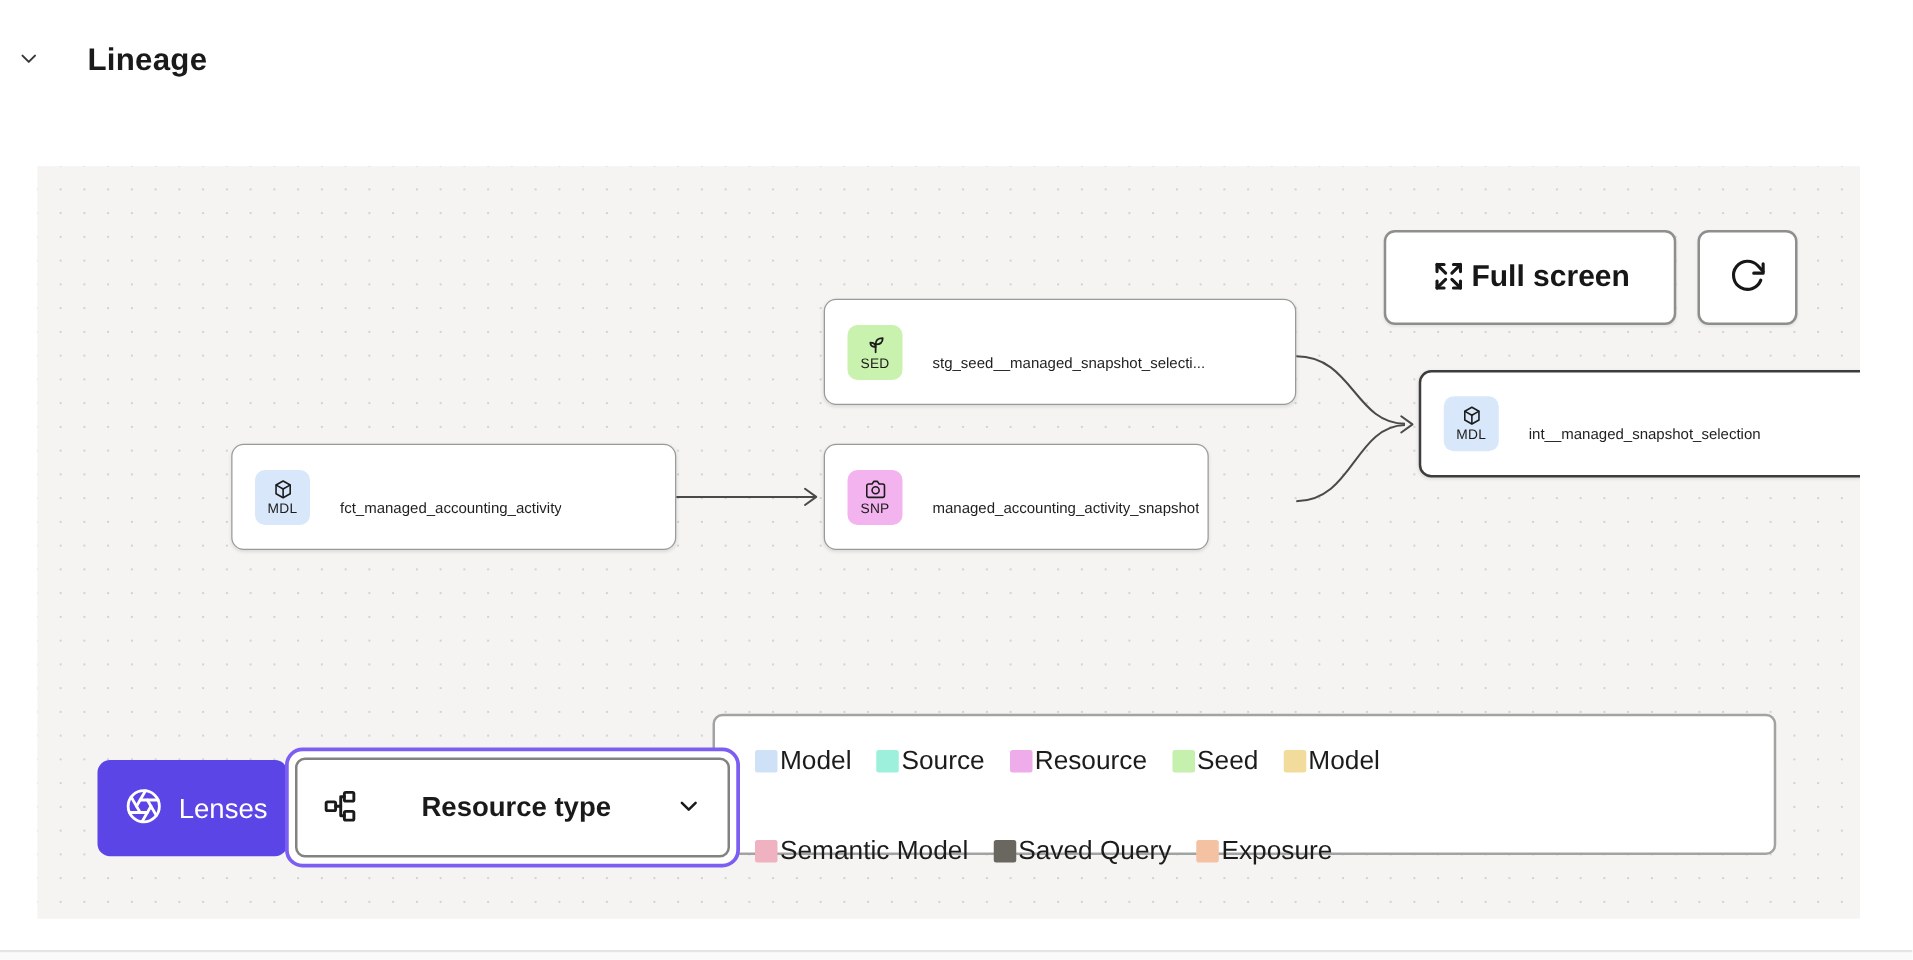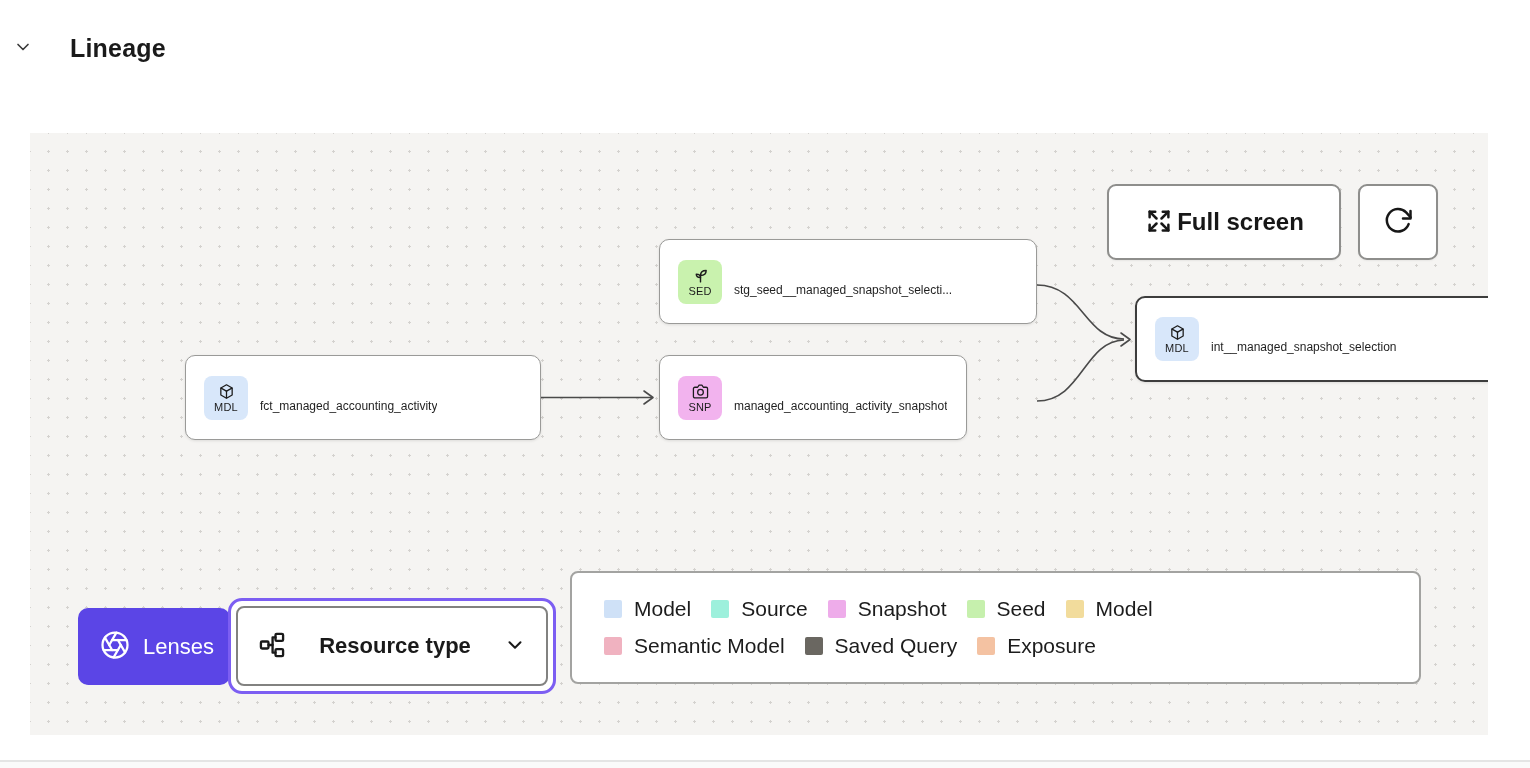--- a/index.html
+++ b/index.html
@@ -14,21 +14,21 @@
   
   .canvas { position: absolute; left: 30px; top: 133px; width: 1458px; height: 602px;
     background-color: #f5f4f2;
     background-image: radial-gradient(circle, #d4d2cf 1.2px, transparent 1.2px);
     background-size: 19px 19px; background-position: 9px 9px;
     overflow: hidden; }
 
   .edges { position: absolute; left: 0; top: 0; width: 1458px; height: 602px; pointer-events: none; }
 
   
-  .node { position: absolute; display: flex; align-items: center; gap: 12px; padding-left: 18px;
+  .node { position: absolute; display: flex; align-items: center; gap: 24px; padding-left: 18px;
     background: #ffffff; border: 1px solid #9a9a98; border-radius: 10px;
     box-shadow: 0 1px 3px rgba(0,0,0,0.10); cursor: pointer; }
   .node.selected { border: 2px solid #3d3d3d; }
   .node-badge { width: 44px; height: 44px; border-radius: 8px; flex: 0 0 auto;
     display: flex; flex-direction: column; align-items: center; justify-content: center; }
   .node-badge svg { display: block; }
   .badge-code { font-size: 11px; font-weight: 500; color: #1c1c1c; margin-top: 1px; letter-spacing: 0.2px; }
   .node-label { font-size: 12px; color: #1f1f1f; white-space: nowrap; overflow: hidden; margin-top: 16px; }
 
   .node-seed { left: 629px; top: 106px; width: 378px; height: 85px; }
@@ -43,33 +43,33 @@
   .fullscreen-btn { right: 147px; top: 51px; width: 234px; height: 76px; gap: 3px; }
   .fullscreen-btn .lbl { font-size: 24px; font-weight: 600; color: #171717; }
   .refresh-btn { right: 50px; top: 51px; width: 80px; height: 76px; }
 
   
   .lenses-btn { position: absolute; left: 48px; top: 475px; height: 77px; width: 152px;
     border: none; border-radius: 10px; display: flex; align-items: center; justify-content: flex-start;
     gap: 13px; padding-left: 22px; cursor: pointer; z-index: 1; }
   .lenses-btn .lbl { font-size: 22px; font-weight: 500; color: #ffffff; }
 
-  .rt-ring { position: absolute; left: 198px; top: 465px; width: 328px; height: 96px;
+  .rt-ring { position: absolute; left: 198px; top: 465px; width: 364px; height: 96px;
     background: #ffffff; border: 3px solid #7c5ef2; border-radius: 14px;
     display: flex; align-items: center; justify-content: center; z-index: 2; padding: 5px; }
   .rt-btn { width: 100%; height: 100%; background: #ffffff; border: 2px solid #828280; border-radius: 8px;
     display: flex; align-items: center; gap: 15px; padding: 0 20px; cursor: pointer; }
   .rt-btn .lbl { font-size: 22px; font-weight: 600; color: #1a1a1a; flex: 1; }
 
   
   .legend { position: absolute; left: 540px; top: 438px; width: 851px; height: 113px;
     background: #ffffff; border: 2px solid #a3a3a1; border-radius: 8px;
     display: flex; flex-direction: column; justify-content: center; gap: 13px; padding: 0 32px; }
   .legend-row { display: flex; align-items: center; gap: 20px; }
-  .legend-item { display: flex; align-items: center; gap: 12px; }
+  .legend-item { display: flex; align-items: center; gap: 2px; margin-top: 35px; }
   .swatch { width: 18px; height: 18px; border-radius: 2px; flex: 0 0 auto; }
   .legend-label { font-size: 21px; color: #1c1c1c; }
 
   
   .bottom-divider { position: absolute; left: 0; top: 760px; width: 1530px; height: 2px; background: #e4e4e4; }
   .bottom-strip { position: absolute; left: 0; top: 762px; width: 1530px; height: 6px; background: #fafafa; }
 </style>
 </head>
 <body>
 
@@ -216,21 +216,21 @@
         <div class="legend-item">
           <span class="swatch" style="background: rgb(207, 225, 247);"></span>
           <span class="legend-label">Model</span>
         </div>
         <div class="legend-item">
           <span class="swatch" style="background: rgb(157, 240, 220);"></span>
           <span class="legend-label">Source</span>
         </div>
         <div class="legend-item">
           <span class="swatch" style="background: rgb(238, 172, 234);"></span>
-          <span class="legend-label">Snapshot</span>
+          <span class="legend-label">Resource</span>
         </div>
         <div class="legend-item">
           <span class="swatch" style="background: rgb(198, 240, 173);"></span>
           <span class="legend-label">Seed</span>
         </div>
         <div class="legend-item">
           <span class="swatch" style="background: rgb(242, 220, 156);"></span>
           <span class="legend-label">Model</span>
         </div>
       </div>

